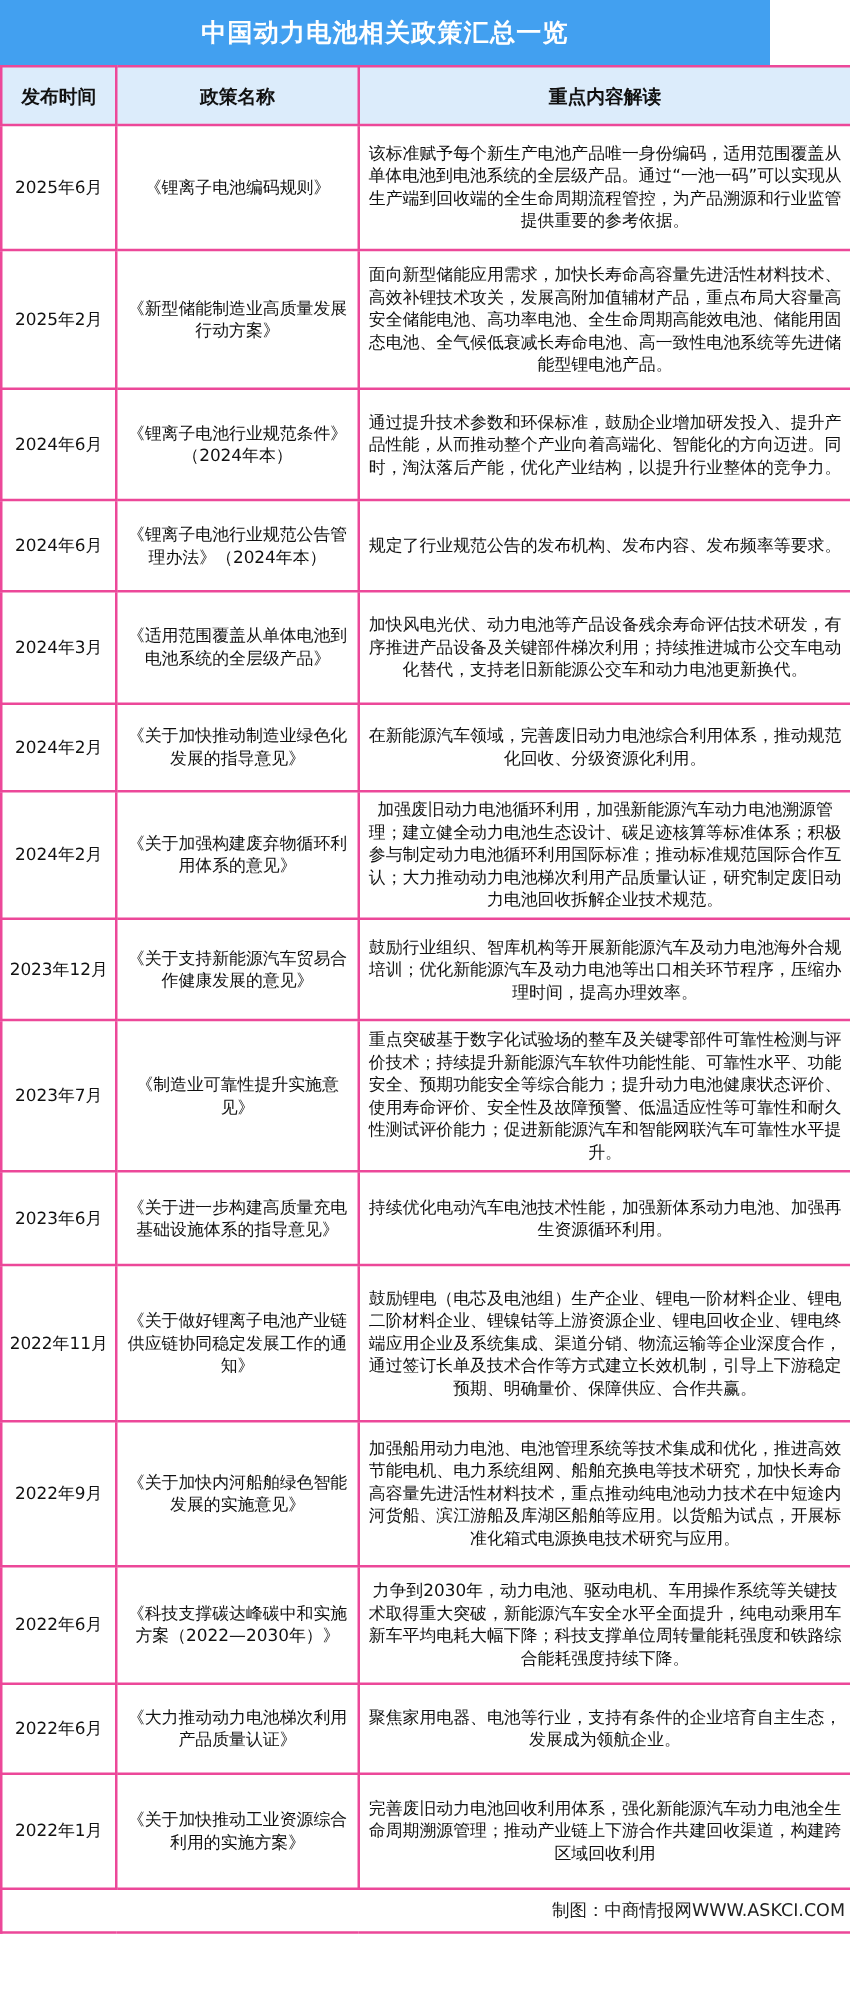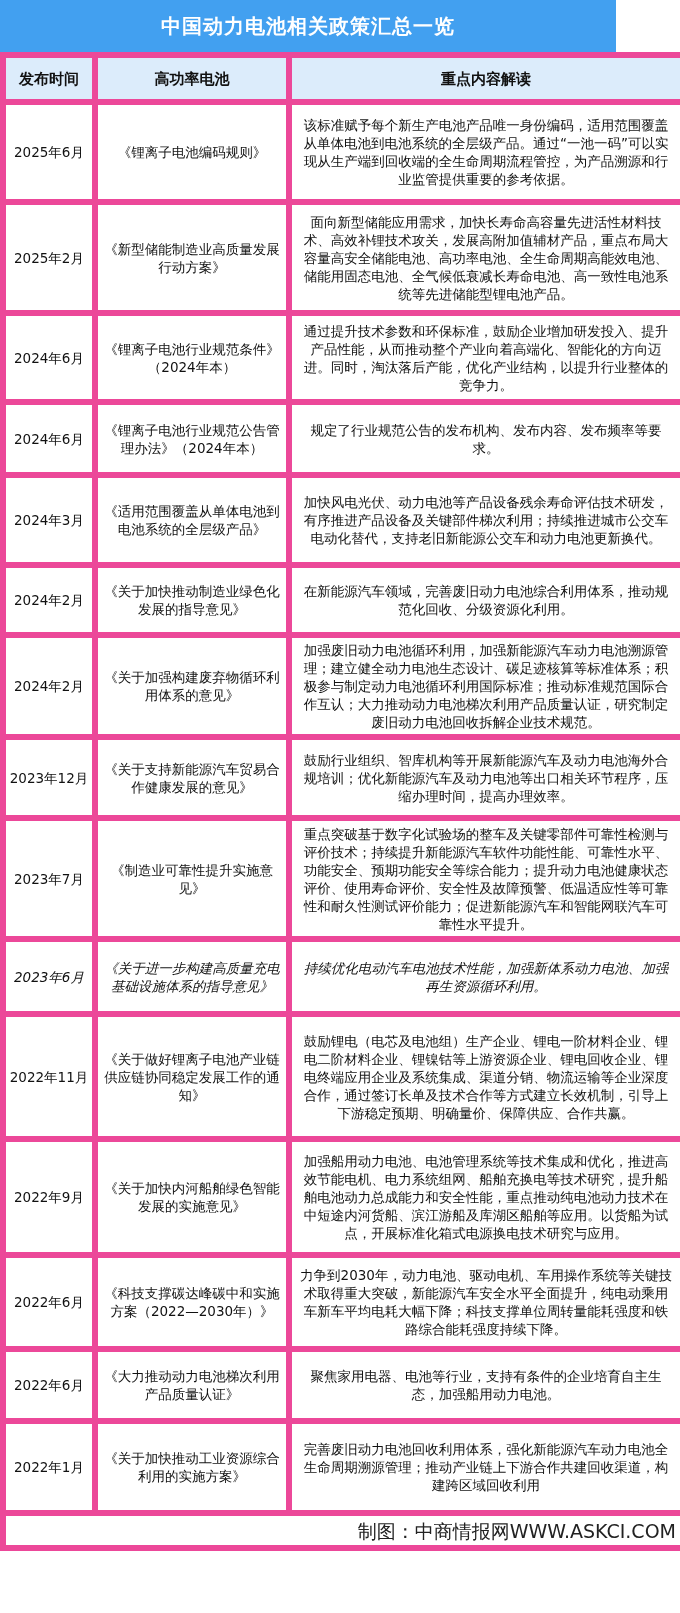--- a/index.html
+++ b/index.html
@@ -8,53 +8,53 @@
   .title-bar {
     height: 52px; background: #42a0f0; color: #ffffff;
     display: flex; align-items: center; justify-content: center;
     font-family: "DejaVu Serif", "Liberation Serif", serif;
     font-size: 20px; font-weight: bold; letter-spacing: 1px;
   }
   table {
     border-collapse: collapse; width: 680px; table-layout: fixed;
   }
   td, th {
-    border: 6px solid #ec4899; box-sizing: border-box;
+    border: 2px solid #ec4899; box-sizing: border-box;
     text-align: center; vertical-align: middle; padding: 0 6px;
     font-size: 13.5px; line-height: 18px; color: #111111;
   }
   th {
     background: #dcecfb; font-weight: bold; font-size: 15px; height: 47px;
   }
   col.c1 { width: 92px; }
   col.c2 { width: 194px; }
   col.c3 { width: 394px; }
   td.date { font-size: 13.5px; padding: 16px 2px; }
   td.name { padding: 0 4px; }
   td.content { padding: 0 6px; text-align: center; }
   td.footer {
     text-align: right; height: 35px; padding-right: 4px;
-    font-size: 19px; color: #222;
+    font-size: 14px; color: #222;
   }
 </style>
 </head>
 <body>
 
 <div class="page">
   <div class="title-bar">中国动力电池相关政策汇总一览</div>
   <table>
     <colgroup>
         <col class="c1">
         <col class="c2">
         <col class="c3">
       </colgroup>
     <thead>
       <tr>
         <th>发布时间</th>
-        <th>高功率电池</th>
+        <th>政策名称</th>
         <th>重点内容解读</th>
       </tr>
     </thead>
     <tbody id="rows">
         <tr style="height: 100px;">
           <td class="date">2025年6月</td>
           <td class="name">《锂离子电池编码规则》</td>
           <td class="content">该标准赋予每个新生产电池产品唯一身份编码，适用范围覆盖从单体电池到电池系统的全层级产品。通过“一池一码”可以实现从生产端到回收端的全生命周期流程管控，为产品溯源和行业监管提供重要的参考依据。</td>
         </tr>
         <tr style="height: 111px;">
@@ -90,44 +90,44 @@
         <tr style="height: 81px;">
           <td class="date">2023年12月</td>
           <td class="name">《关于支持新能源汽车贸易合作健康发展的意见》</td>
           <td class="content">鼓励行业组织、智库机构等开展新能源汽车及动力电池海外合规培训；优化新能源汽车及动力电池等出口相关环节程序，压缩办理时间，提高办理效率。</td>
         </tr>
         <tr style="height: 121px;">
           <td class="date">2023年7月</td>
           <td class="name">《制造业可靠性提升实施意见》</td>
           <td class="content">重点突破基于数字化试验场的整车及关键零部件可靠性检测与评价技术；持续提升新能源汽车软件功能性能、可靠性水平、功能安全、预期功能安全等综合能力；提升动力电池健康状态评价、使用寿命评价、安全性及故障预警、低温适应性等可靠性和耐久性测试评价能力；促进新能源汽车和智能网联汽车可靠性水平提升。</td>
         </tr>
-        <tr style="height: 75px; font-style: italic;">
+        <tr style="height: 75px;">
           <td class="date">2023年6月</td>
           <td class="name">《关于进一步构建高质量充电基础设施体系的指导意见》</td>
           <td class="content">持续优化电动汽车电池技术性能，加强新体系动力电池、加强再生资源循环利用。</td>
         </tr>
         <tr style="height: 125px;">
           <td class="date">2022年11月</td>
           <td class="name">《关于做好锂离子电池产业链供应链协同稳定发展工作的通知》</td>
           <td class="content">鼓励锂电（电芯及电池组）生产企业、锂电一阶材料企业、锂电二阶材料企业、锂镍钴等上游资源企业、锂电回收企业、锂电终端应用企业及系统集成、渠道分销、物流运输等企业深度合作，通过签订长单及技术合作等方式建立长效机制，引导上下游稳定预期、明确量价、保障供应、合作共赢。</td>
         </tr>
         <tr style="height: 116px;">
           <td class="date">2022年9月</td>
           <td class="name">《关于加快内河船舶绿色智能发展的实施意见》</td>
-          <td class="content">加强船用动力电池、电池管理系统等技术集成和优化，推进高效节能电机、电力系统组网、船舶充换电等技术研究，提升船舶电池动力总成能力和安全性能，重点推动纯电池动力技术在中短途内河货船、滨江游船及库湖区船舶等应用。以货船为试点，开展标准化箱式电源换电技术研究与应用。</td>
+          <td class="content">加强船用动力电池、电池管理系统等技术集成和优化，推进高效节能电机、电力系统组网、船舶充换电等技术研究，加快长寿命高容量先进活性材料技术，重点推动纯电池动力技术在中短途内河货船、滨江游船及库湖区船舶等应用。以货船为试点，开展标准化箱式电源换电技术研究与应用。</td>
         </tr>
         <tr style="height: 94px;">
           <td class="date">2022年6月</td>
           <td class="name">《科技支撑碳达峰碳中和实施方案（2022—2030年）》</td>
           <td class="content">力争到2030年，动力电池、驱动电机、车用操作系统等关键技术取得重大突破，新能源汽车安全水平全面提升，纯电动乘用车新车平均电耗大幅下降；科技支撑单位周转量能耗强度和铁路综合能耗强度持续下降。</td>
         </tr>
         <tr style="height: 72px;">
           <td class="date">2022年6月</td>
           <td class="name">《大力推动动力电池梯次利用产品质量认证》</td>
-          <td class="content">聚焦家用电器、电池等行业，支持有条件的企业培育自主生态，加强船用动力电池。</td>
+          <td class="content">聚焦家用电器、电池等行业，支持有条件的企业培育自主生态，发展成为领航企业。</td>
         </tr>
         <tr style="height: 92px;">
           <td class="date">2022年1月</td>
           <td class="name">《关于加快推动工业资源综合利用的实施方案》</td>
           <td class="content">完善废旧动力电池回收利用体系，强化新能源汽车动力电池全生命周期溯源管理；推动产业链上下游合作共建回收渠道，构建跨区域回收利用</td>
         </tr>
       </tbody>
     <tfoot>
       <tr>
         <td class="footer" colspan="3">制图：中商情报网WWW.ASKCI.COM</td>

